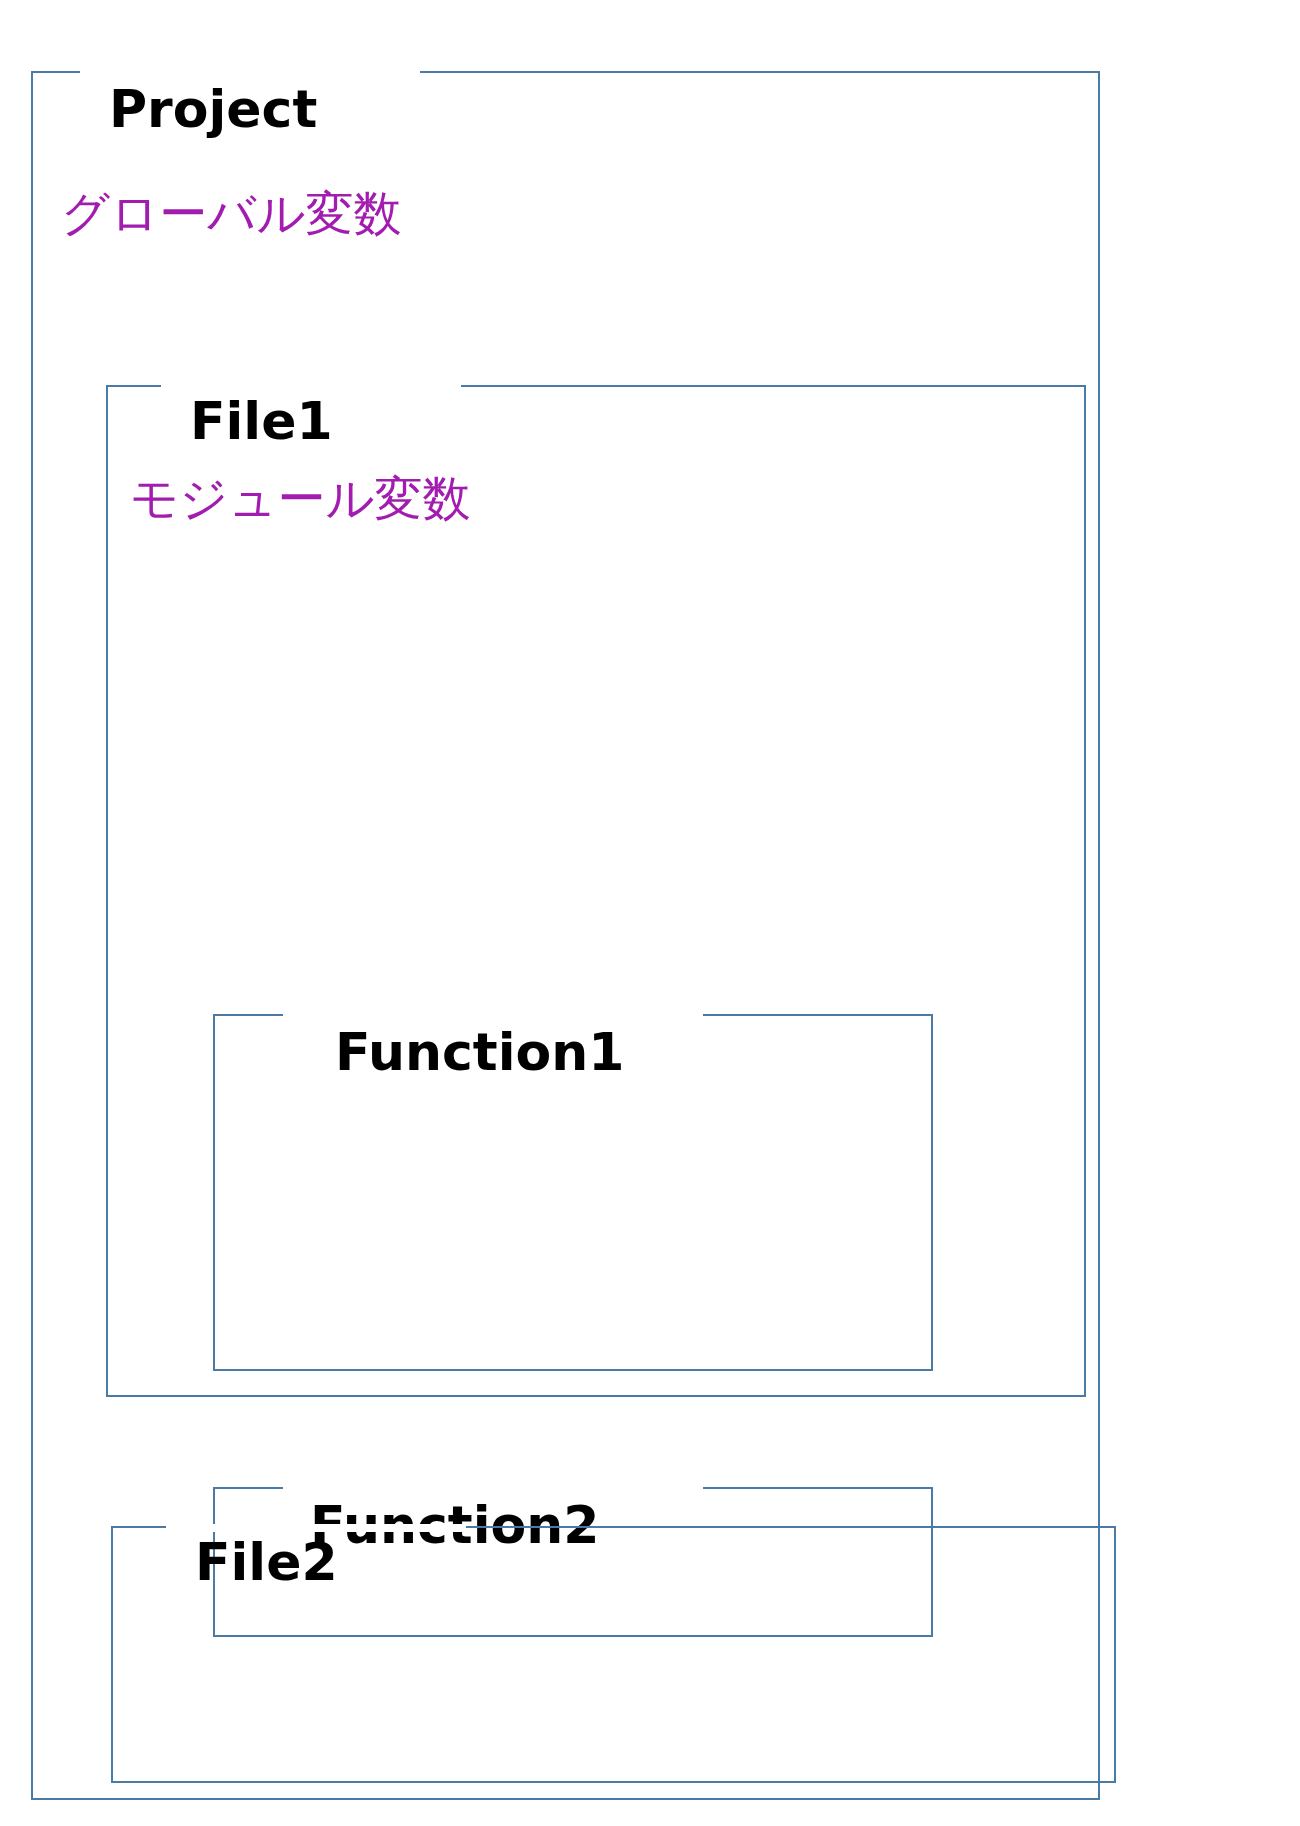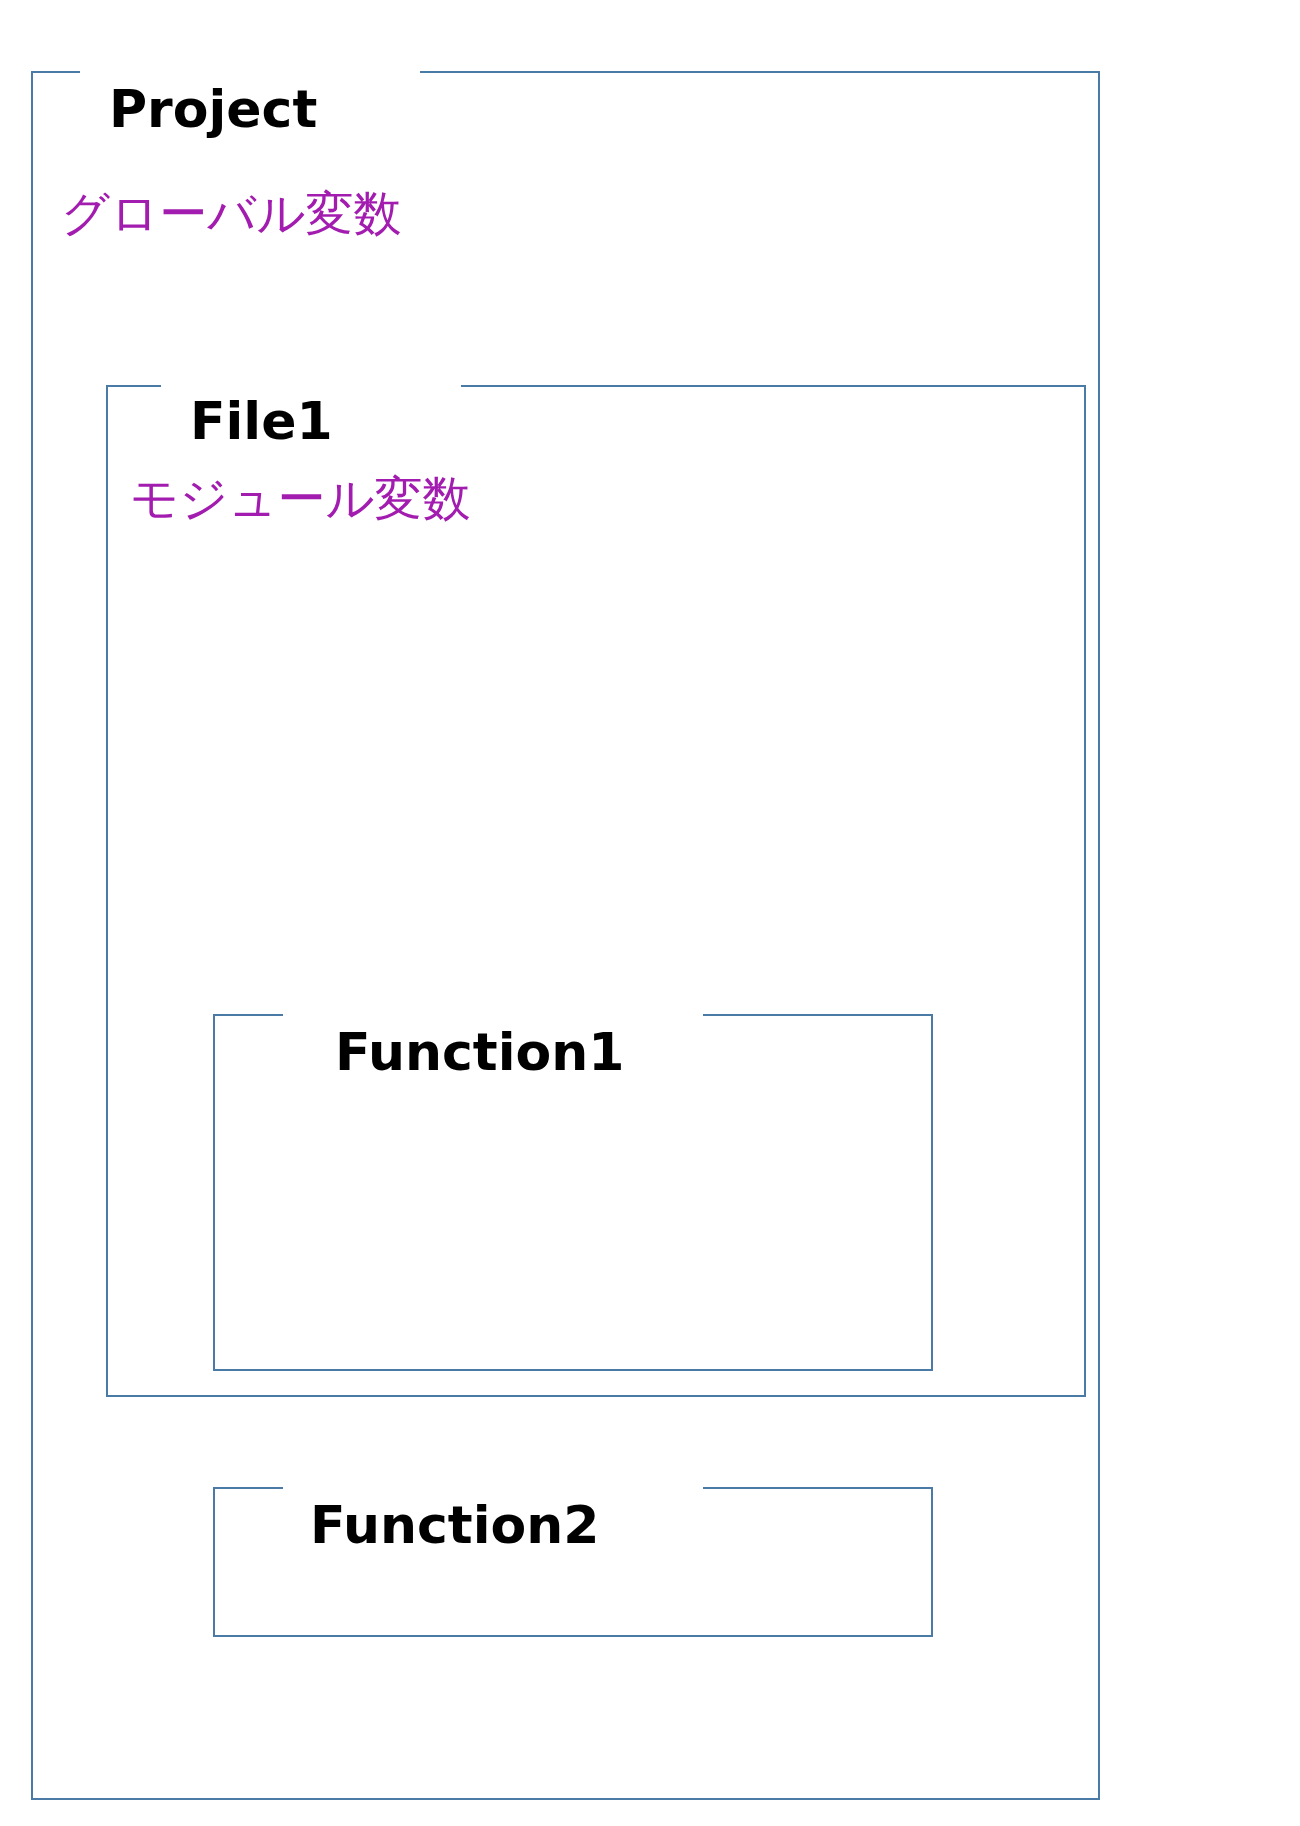--- a/index.html
+++ b/index.html
@@ -190,16 +190,22 @@
 
       <div class="scope-box" id="function2-box">
 
         <div class="label-notch" id="function2-notch"></div>
 
         <div class="scope-title" id="function2-title">Function2</div>
       </div>
 
     </div>
 
+    <div class="scope-box" id="file2-box">
+
+      <div class="label-notch" id="file2-notch"></div>
+
+      <div class="scope-title" id="file2-title">File2</div>
+    </div>
 
   </div>
 
 </div>
 
 </body></html>

